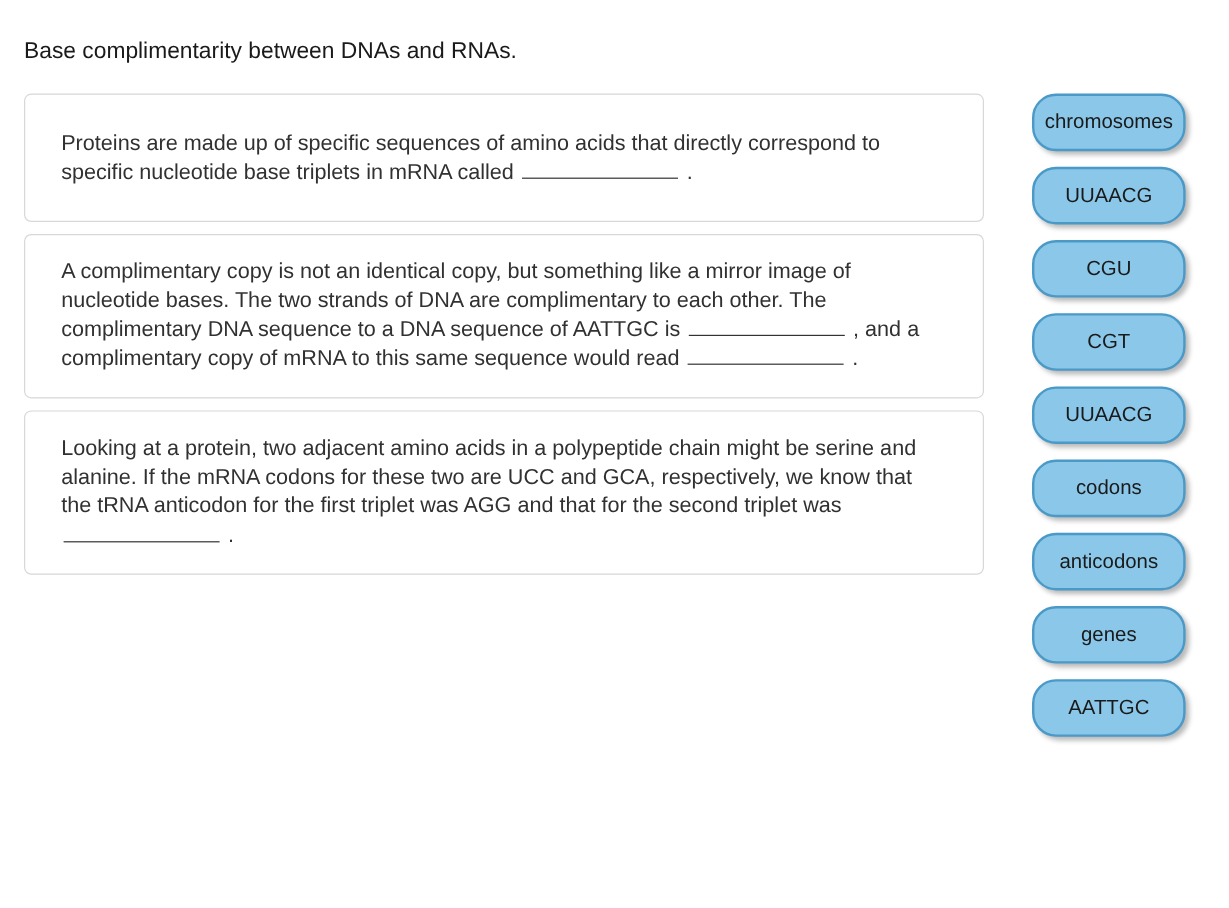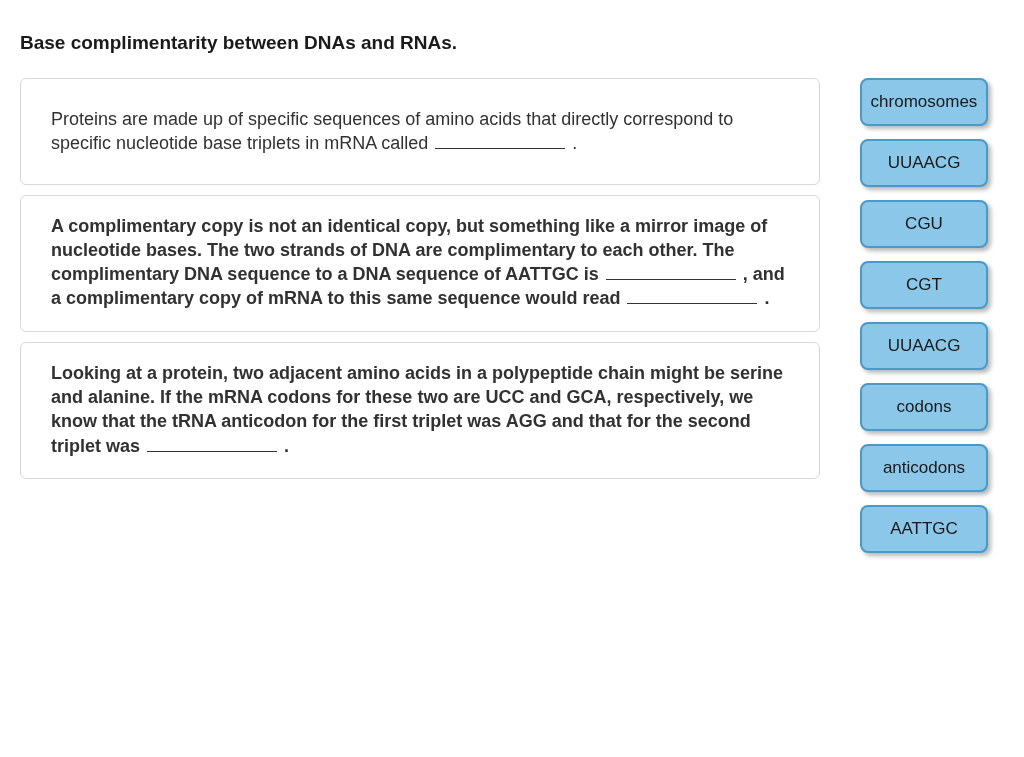--- a/index.html
+++ b/index.html
@@ -8,21 +8,21 @@
     padding: 0;
     font-family: -apple-system, BlinkMacSystemFont, "Segoe UI", Helvetica, Arial, sans-serif;
     background: #ffffff;
     color: #333333;
     width: 1024px;
     height: 757px;
     overflow: hidden;
   }
   .page-title {
     font-size: 19px;
-    font-weight: 700;
+    font-weight: 400;
     padding: 32px 0 0 20px;
     color: #1a1a1a;
   }
   .content-wrap {
     display: flex;
     flex-direction: row;
     align-items: flex-start;
     padding: 24px 20px 0 20px;
     gap: 40px;
   }
@@ -34,40 +34,40 @@
   }
   .question-box {
     border: 1px solid #d8d8d8;
     border-radius: 6px;
     padding: 28px 30px;
     font-size: 18px;
     line-height: 1.35;
     color: #313131;
     background: #ffffff;
   }
-  .question-box.tighter { padding: 18px 30px 20px 30px; font-weight: bold; }
+  .question-box.tighter { padding: 18px 30px 20px 30px; }
   .blank {
     display: inline-block;
     border-bottom: 1px solid #333333;
     width: 130px;
     height: 0.9em;
     vertical-align: baseline;
     margin: 0 2px;
   }
   .answers-col {
     flex: 0 0 128px;
     display: flex;
     flex-direction: column;
     gap: 13px;
     padding-top: 0;
   }
   .answer-chip {
     background: #8ac7e8;
     border: 2px solid #4a99c7;
-    border-radius: 8px;
+    border-radius: 20px;
     height: 48px;
     display: flex;
     align-items: center;
     justify-content: center;
     font-size: 17px;
     color: #1a1a1a;
     box-shadow: 3px 3px 4px rgba(0,0,0,0.28);
     cursor: grab;
     user-select: none;
     white-space: nowrap;
@@ -86,15 +86,16 @@
       <div class="question-box tighter"><span>Looking at a protein, two adjacent amino acids in a polypeptide chain might be serine and alanine. If the mRNA codons for these two are UCC and GCA, respectively, we know that the tRNA anticodon for the first triplet was AGG and that for the second triplet was </span><span class="blank"></span><span> .</span></div>
     </div>
   <div class="answers-col" id="answers-col">
       <div class="answer-chip" draggable="true">chromosomes</div>
       <div class="answer-chip" draggable="true">UUAACG</div>
       <div class="answer-chip" draggable="true">CGU</div>
       <div class="answer-chip" draggable="true">CGT</div>
       <div class="answer-chip" draggable="true">UUAACG</div>
       <div class="answer-chip" draggable="true">codons</div>
       <div class="answer-chip" draggable="true">anticodons</div>
+      <div class="answer-chip" draggable="true">genes</div>
       <div class="answer-chip" draggable="true">AATTGC</div>
     </div>
 </div>
 
 </body></html>

